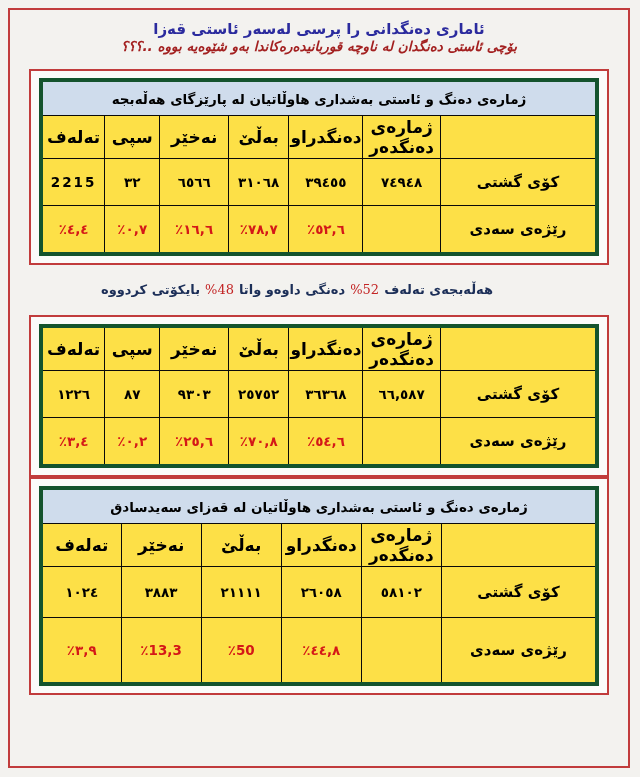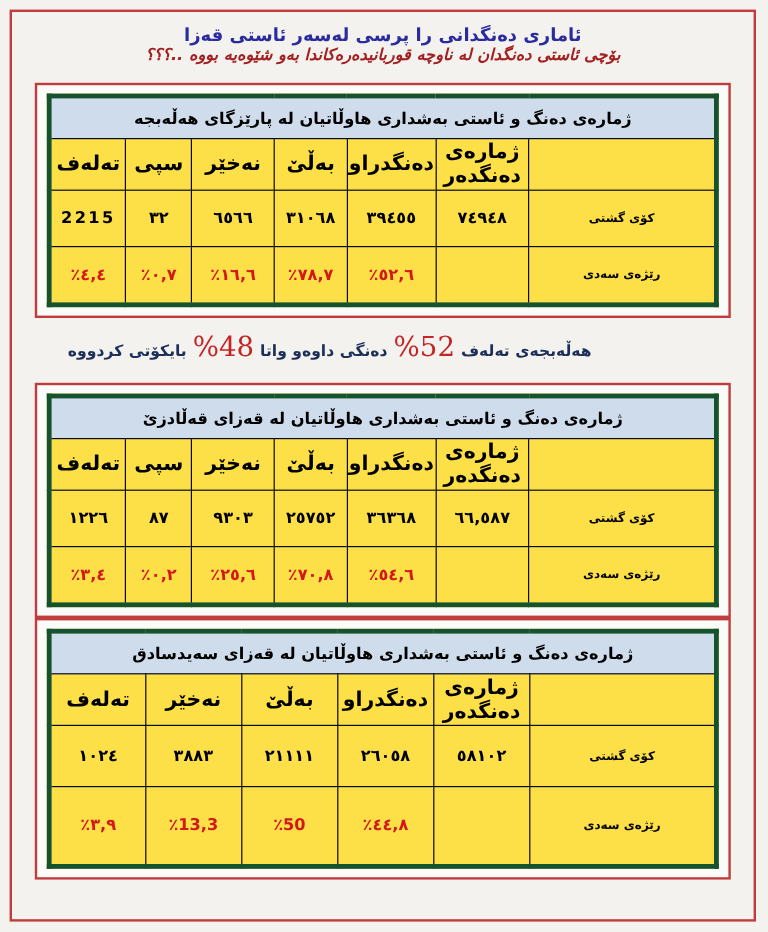--- a/index.html
+++ b/index.html
@@ -46,32 +46,32 @@
   tr.cols td{height:33px;font-weight:bold;font-size:17px;}
   tr.tot td{height:44px;}
   tr.pct td{height:44px;}
   .t3 tr.tot td{height:48px;}
   .t3 tr.pct td{height:62px;}
   td.num{
     direction:ltr;unicode-bidi:isolate;
     font-weight:bold;font-size:13.5px;letter-spacing:2px;
   }
   tr.pct td.num{color:#d41818;}
-  td.lbl{font-weight:bold;font-size:10px;}
+  td.lbl{font-weight:bold;font-size:15px;}
   .caption{
     text-align:right;
     font-weight:bold;font-size:13px;color:#1c2f58;
     margin-top:13px;margin-bottom:13px;
     line-height:24px;
   }
   .cap-1{padding-right:135px;}
   .cap-2{padding-right:171px;}
   .cpct{
     font-family:"DejaVu Serif",serif;
-    font-size:23px;font-weight:normal;color:#c32525;
+    font-size:13px;font-weight:normal;color:#c32525;
     direction:ltr;unicode-bidi:isolate;
     margin:0 5px;
   }
 </style>
 </head>
 <body>
 
 <div class="outer">
 
   <div class="title1" dir="rtl">ئاماری دەنگدانی را پرسی لەسەر ئاستی قەزا</div>
@@ -132,23 +132,20 @@
       <colgroup>
         <col style="width:29%">
           <col style="width:14%">
           <col style="width:12%">
         <col style="width:11%">
           <col style="width:12.5%">
           <col style="width:10%">
           <col style="width:11.5%">
       </colgroup>
       <tbody>
-          <tr>
-        <td class="banner" colspan="7">ژمارەی دەنگ و ئاستی بەشداری هاوڵاتیان لە قەزای قەڵادزێ</td>
-      </tr>
       <tr class="cols">
         <td class="lbl"></td>
         <td class="lbl">ژمارەی دەنگدەر</td>
         <td class="lbl">دەنگدراو</td>
         <td class="lbl">بەڵێ</td>
         <td class="lbl">نەخێر</td>
         <td class="lbl">سپی</td>
         <td class="lbl">تەلەف</td>
       </tr>
       <tr class="tot">

